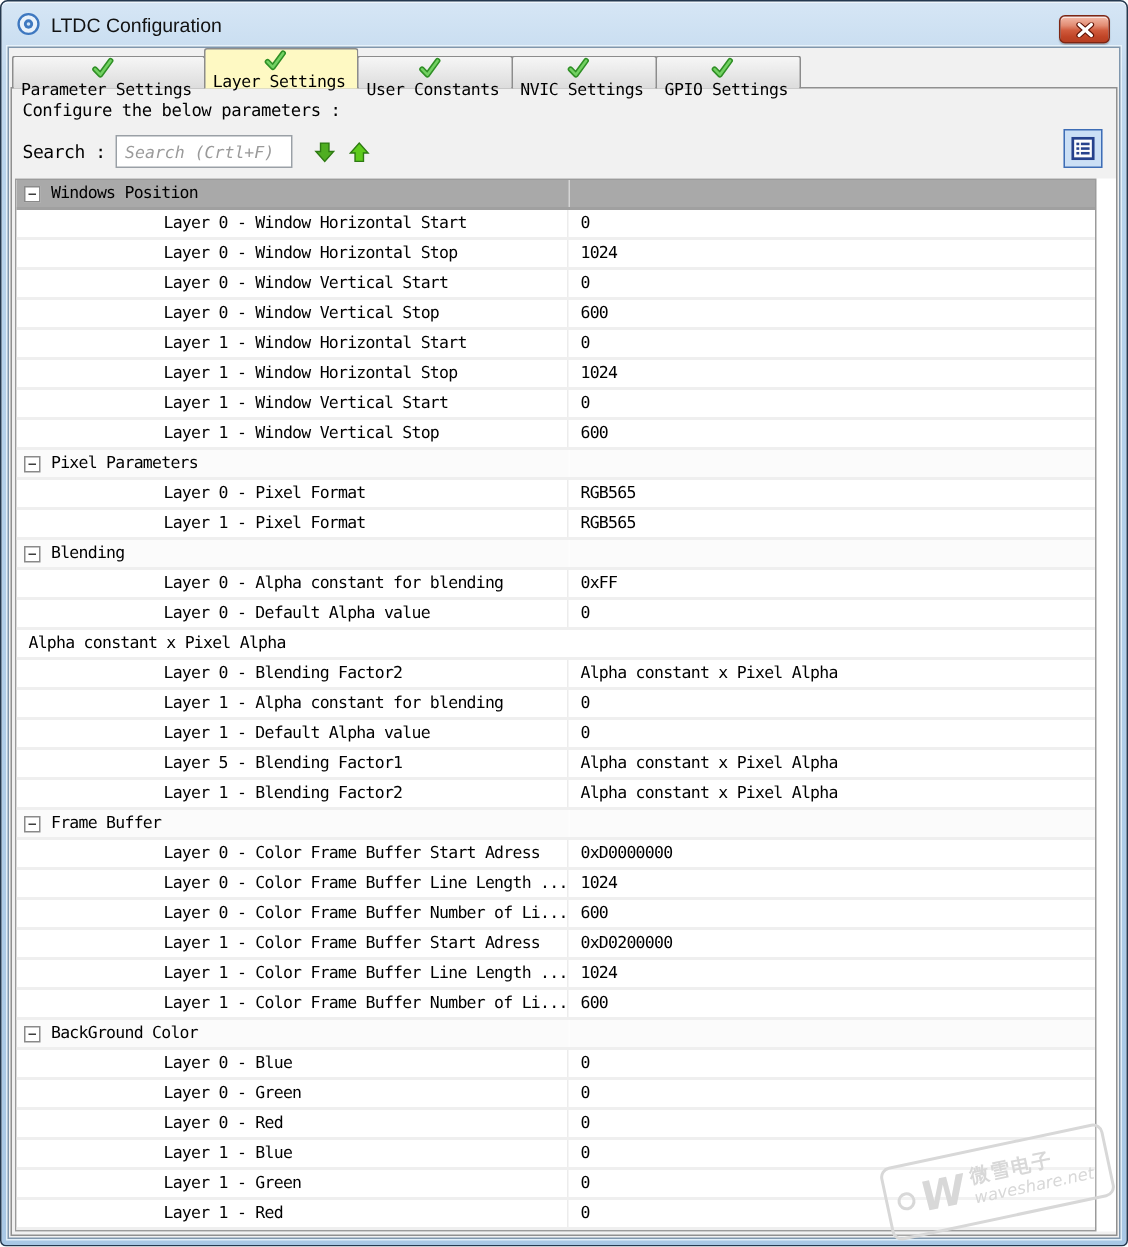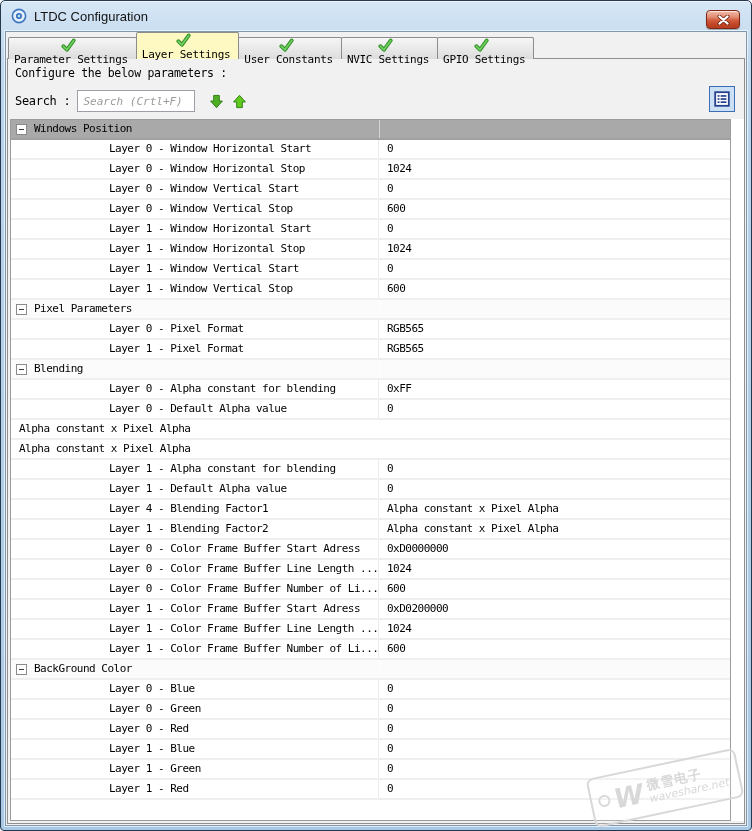--- a/index.html
+++ b/index.html
@@ -263,37 +263,43 @@
               <div class="cell-value">0xFF</div>
             </div>
             <div class="param-row">
               <div class="cell-name">Layer 0 - Default Alpha value</div>
               <div class="cell-value">0</div>
             </div>
             <div class="param-row">
               <div class="cell-value">Alpha constant x Pixel Alpha</div>
             </div>
             <div class="param-row">
+              <div class="cell-name">Layer 0 - Blending Factor2</div>
               <div class="cell-value">Alpha constant x Pixel Alpha</div>
             </div>
             <div class="param-row">
               <div class="cell-name">Layer 1 - Alpha constant for blending</div>
               <div class="cell-value">0</div>
             </div>
             <div class="param-row">
               <div class="cell-name">Layer 1 - Default Alpha value</div>
               <div class="cell-value">0</div>
             </div>
             <div class="param-row">
-              <div class="cell-name">Layer 4 - Blending Factor1</div>
+              <div class="cell-name">Layer 5 - Blending Factor1</div>
               <div class="cell-value">Alpha constant x Pixel Alpha</div>
             </div>
             <div class="param-row">
               <div class="cell-name">Layer 1 - Blending Factor2</div>
               <div class="cell-value">Alpha constant x Pixel Alpha</div>
+            </div>
+            <div class="group-row">
+              <span class="minus-box"></span>
+              <span class="group-label">Frame Buffer</span>
+              <div class="col-div"></div>
             </div>
             <div class="param-row">
               <div class="cell-name">Layer 0 - Color Frame Buffer Start Adress</div>
               <div class="cell-value">0xD0000000</div>
             </div>
             <div class="param-row">
               <div class="cell-name">Layer 0 - Color Frame Buffer Line Length ...</div>
               <div class="cell-value">1024</div>
             </div>
             <div class="param-row">

